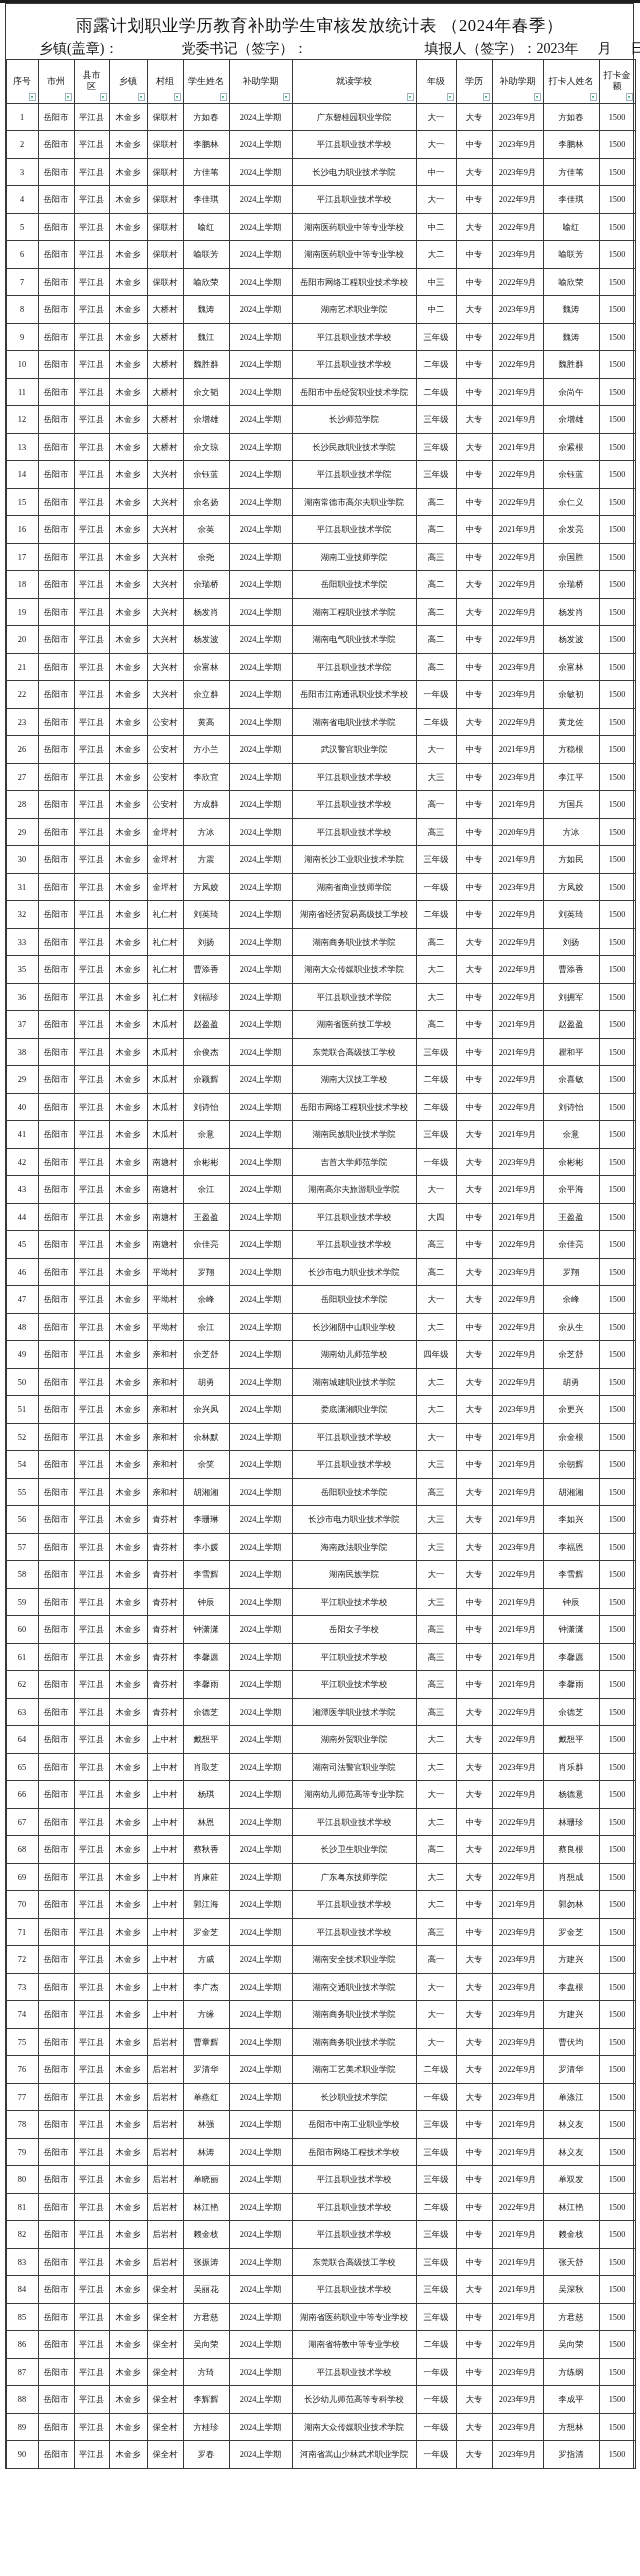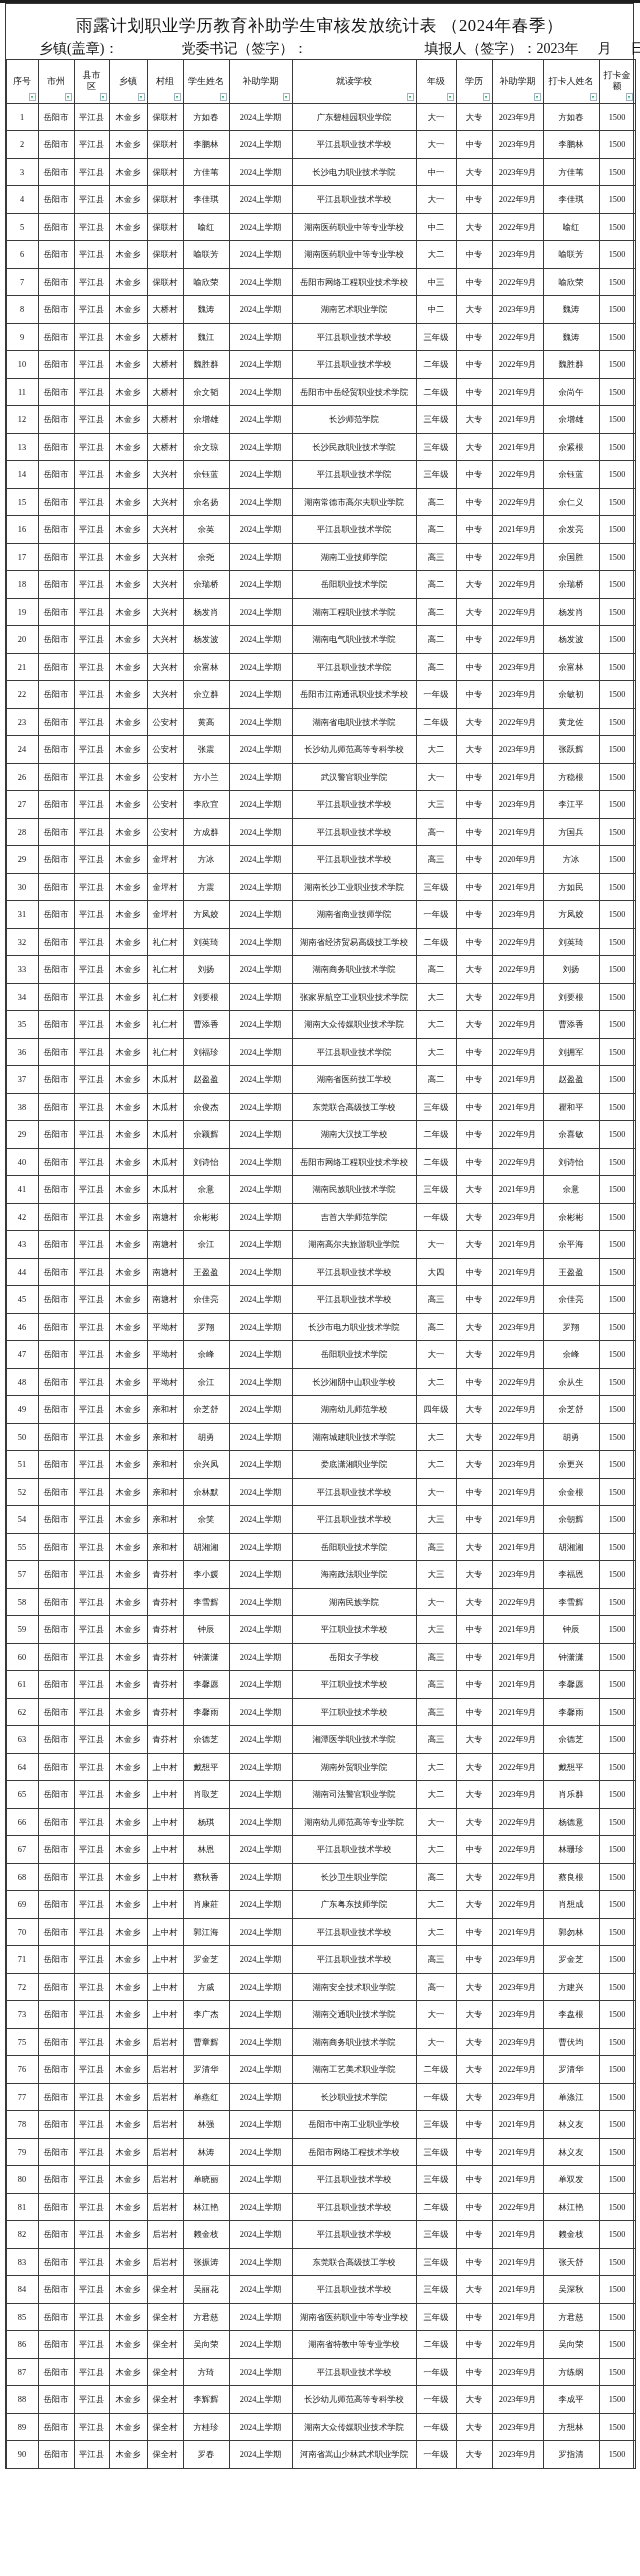--- a/index.html
+++ b/index.html
@@ -470,35 +470,20 @@
           <td class="c-name">黄高</td>
           <td class="c-semester">2024上学期</td>
           <td class="c-school">湖南省电职业技术学院</td>
           <td class="c-grade">二年级</td>
           <td class="c-level">大专</td>
           <td class="c-enroll">2022年9月</td>
           <td class="c-payer">黄龙佐</td>
           <td class="c-amount">1500</td>
         </tr>
         <tr>
-          <td class="c-seq">24</td>
-          <td class="c-city">岳阳市</td>
-          <td class="c-county">平江县</td>
-          <td class="c-township">木金乡</td>
-          <td class="c-village">公安村</td>
-          <td class="c-name">张震</td>
-          <td class="c-semester">2024上学期</td>
-          <td class="c-school">长沙幼儿师范高等专科学校</td>
-          <td class="c-grade">大二</td>
-          <td class="c-level">大专</td>
-          <td class="c-enroll">2023年9月</td>
-          <td class="c-payer">张跃辉</td>
-          <td class="c-amount">1500</td>
-        </tr>
-        <tr>
           <td class="c-seq">26</td>
           <td class="c-city">岳阳市</td>
           <td class="c-county">平江县</td>
           <td class="c-township">木金乡</td>
           <td class="c-village">公安村</td>
           <td class="c-name">方小兰</td>
           <td class="c-semester">2024上学期</td>
           <td class="c-school">武汉警官职业学院</td>
           <td class="c-grade">大一</td>
           <td class="c-level">中专</td>
@@ -605,35 +590,20 @@
           <td class="c-name">刘扬</td>
           <td class="c-semester">2024上学期</td>
           <td class="c-school">湖南商务职业技术学院</td>
           <td class="c-grade">高二</td>
           <td class="c-level">大专</td>
           <td class="c-enroll">2022年9月</td>
           <td class="c-payer">刘扬</td>
           <td class="c-amount">1500</td>
         </tr>
         <tr>
-          <td class="c-seq">34</td>
-          <td class="c-city">岳阳市</td>
-          <td class="c-county">平江县</td>
-          <td class="c-township">木金乡</td>
-          <td class="c-village">礼仁村</td>
-          <td class="c-name">刘要根</td>
-          <td class="c-semester">2024上学期</td>
-          <td class="c-school">张家界航空工业职业技术学院</td>
-          <td class="c-grade">大二</td>
-          <td class="c-level">大专</td>
-          <td class="c-enroll">2022年9月</td>
-          <td class="c-payer">刘要根</td>
-          <td class="c-amount">1500</td>
-        </tr>
-        <tr>
           <td class="c-seq">35</td>
           <td class="c-city">岳阳市</td>
           <td class="c-county">平江县</td>
           <td class="c-township">木金乡</td>
           <td class="c-village">礼仁村</td>
           <td class="c-name">曹添香</td>
           <td class="c-semester">2024上学期</td>
           <td class="c-school">湖南大众传媒职业技术学院</td>
           <td class="c-grade">大二</td>
           <td class="c-level">大专</td>
@@ -920,20 +890,35 @@
           <td class="c-name">胡湘湘</td>
           <td class="c-semester">2024上学期</td>
           <td class="c-school">岳阳职业技术学院</td>
           <td class="c-grade">高三</td>
           <td class="c-level">大专</td>
           <td class="c-enroll">2021年9月</td>
           <td class="c-payer">胡湘湘</td>
           <td class="c-amount">1500</td>
         </tr>
         <tr>
+          <td class="c-seq">56</td>
+          <td class="c-city">岳阳市</td>
+          <td class="c-county">平江县</td>
+          <td class="c-township">木金乡</td>
+          <td class="c-village">青芬村</td>
+          <td class="c-name">李珊琳</td>
+          <td class="c-semester">2024上学期</td>
+          <td class="c-school">长沙市电力职业技术学院</td>
+          <td class="c-grade">大三</td>
+          <td class="c-level">大专</td>
+          <td class="c-enroll">2021年9月</td>
+          <td class="c-payer">李如兴</td>
+          <td class="c-amount">1500</td>
+        </tr>
+        <tr>
           <td class="c-seq">57</td>
           <td class="c-city">岳阳市</td>
           <td class="c-county">平江县</td>
           <td class="c-township">木金乡</td>
           <td class="c-village">青芬村</td>
           <td class="c-name">李小媛</td>
           <td class="c-semester">2024上学期</td>
           <td class="c-school">海南政法职业学院</td>
           <td class="c-grade">大三</td>
           <td class="c-level">大专</td>
@@ -1172,20 +1157,35 @@
           <td class="c-county">平江县</td>
           <td class="c-township">木金乡</td>
           <td class="c-village">上中村</td>
           <td class="c-name">李广杰</td>
           <td class="c-semester">2024上学期</td>
           <td class="c-school">湖南交通职业技术学院</td>
           <td class="c-grade">大一</td>
           <td class="c-level">大专</td>
           <td class="c-enroll">2023年9月</td>
           <td class="c-payer">李盘根</td>
+          <td class="c-amount">1500</td>
+        </tr>
+        <tr>
+          <td class="c-seq">74</td>
+          <td class="c-city">岳阳市</td>
+          <td class="c-county">平江县</td>
+          <td class="c-township">木金乡</td>
+          <td class="c-village">上中村</td>
+          <td class="c-name">方缘</td>
+          <td class="c-semester">2024上学期</td>
+          <td class="c-school">湖南商务职业技术学院</td>
+          <td class="c-grade">大一</td>
+          <td class="c-level">大专</td>
+          <td class="c-enroll">2023年9月</td>
+          <td class="c-payer">方建兴</td>
           <td class="c-amount">1500</td>
         </tr>
         <tr>
           <td class="c-seq">75</td>
           <td class="c-city">岳阳市</td>
           <td class="c-county">平江县</td>
           <td class="c-township">木金乡</td>
           <td class="c-village">后岩村</td>
           <td class="c-name">曹章辉</td>
           <td class="c-semester">2024上学期</td>

